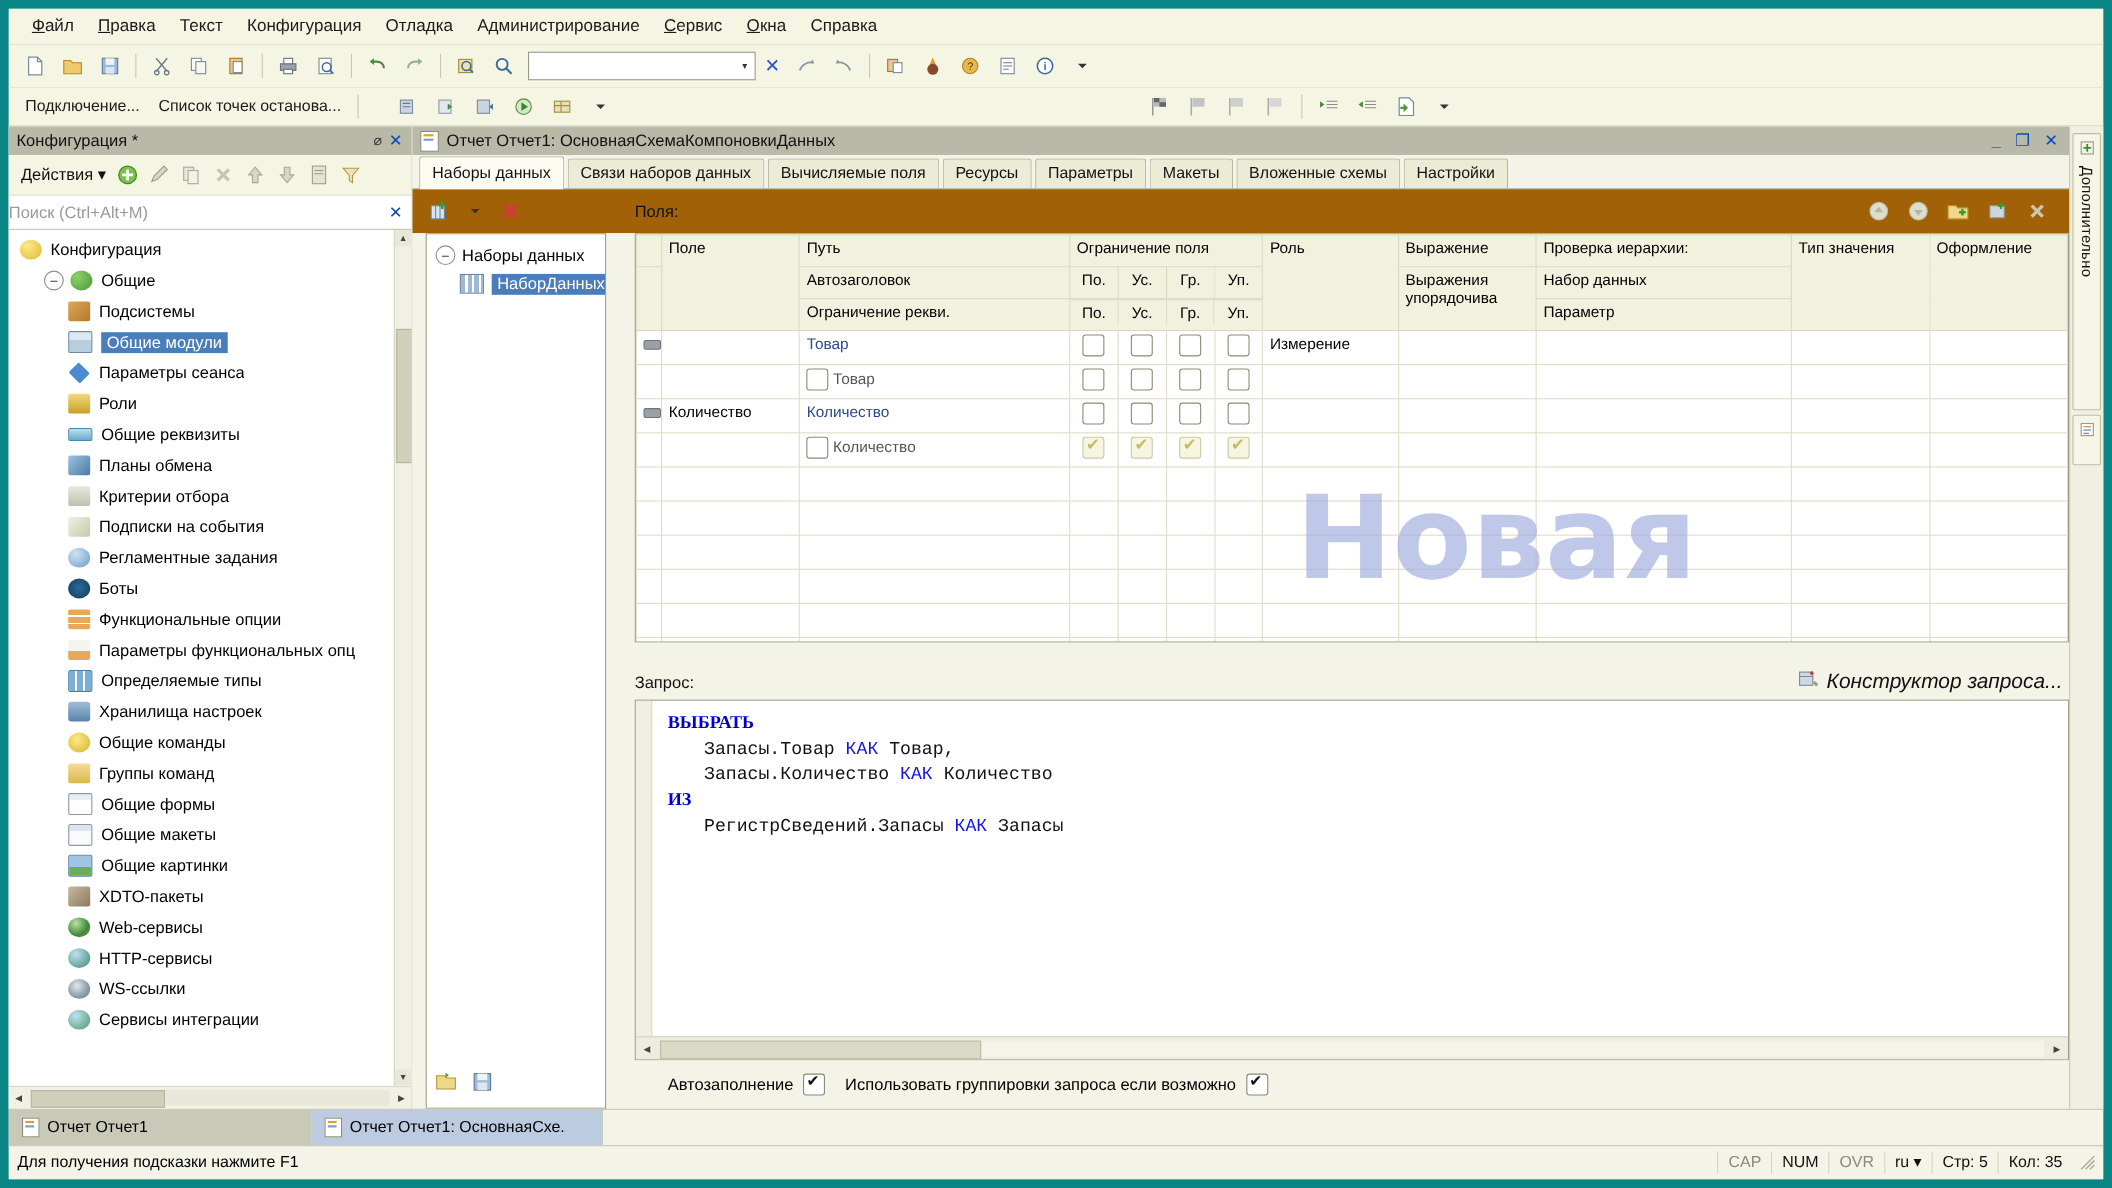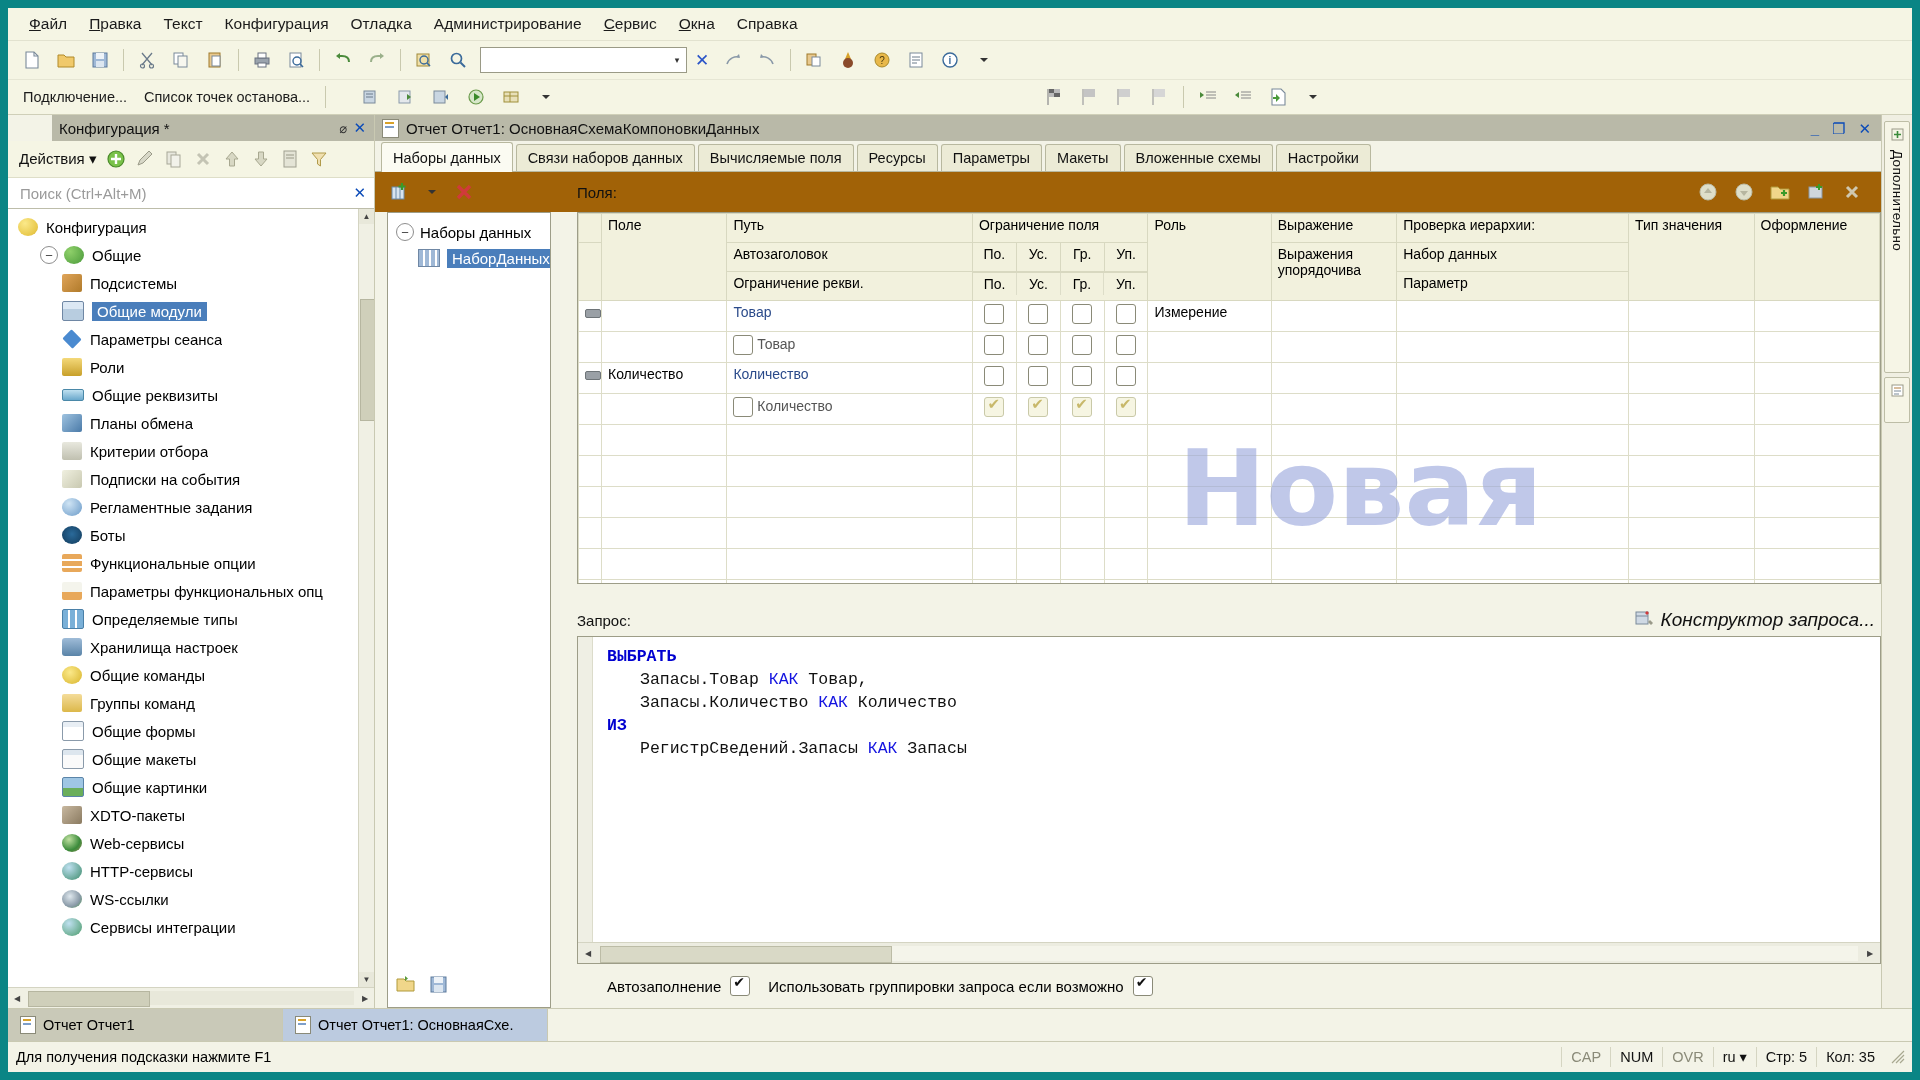--- a/index.html
+++ b/index.html
@@ -79,33 +79,33 @@
   
   .body{flex:1 1 auto;display:flex;min-height:0;background:#f3f3e7;}
 
   
   .leftpanel{
     width:366px;flex:0 0 auto;display:flex;flex-direction:column;
     background:#f3f3e7;min-height:0;border-right:1px solid #c9c9b2;
   }
   .lp-caption{
     height:26px;background:#b9b9a8;display:flex;align-items:center;
-    padding-left:7px;font-size:15px;color:#111;flex:0 0 auto;margin-left:44px;
+    padding-left:7px;font-size:15px;color:#111;flex:0 0 auto;
   }
   .lp-caption .pin{margin-left:auto;margin-right:6px;color:#333;font-size:13px;}
   .lp-caption .cls{margin-right:8px;color:#0b4bb8;font-weight:bold;font-size:15px;}
   .lp-toolbar{
     height:36px;background:#f5f5e4;display:flex;align-items:center;
     padding-left:7px;gap:3px;flex:0 0 auto;border-bottom:1px solid #dedec8;
   }
   .lp-actions{font-size:15px;color:#111;padding:2px 4px;white-space:nowrap;}
   .lp-btn{width:26px;height:26px;display:flex;align-items:center;justify-content:center;flex:0 0 auto;}
   .lp-search{
     height:30px;background:#fff;border-bottom:1px solid #bdbdaa;display:flex;align-items:center;
-    padding-left:12px;flex:0 0 auto;position:relative;
+    padding-left:0;flex:0 0 auto;position:relative;
   }
   .lp-search .ph{color:#9a9a9a;font-size:15px;}
   .lp-search .cls{position:absolute;right:8px;color:#0b4bb8;font-weight:bold;font-size:15px;}
   .tree{
     flex:1 1 auto;background:#fff;overflow:hidden;position:relative;
     padding-top:4px;min-height:0;
   }
   .tnode{display:flex;align-items:center;height:28px;padding-left:10px;font-size:15px;white-space:nowrap;}
   .tnode .exp{
     width:16px;height:16px;border:1px solid #8e8e8e;border-radius:50%;
@@ -223,21 +223,21 @@
   .query-head .ctor{margin-left:auto;display:flex;align-items:center;gap:7px;font-size:19px;color:#111;padding-right:6px;font-style:italic;}
   .query-box{
     flex:1 1 auto;background:#fff;border:1px solid #9d9d88;display:flex;flex-direction:column;min-height:0;overflow:hidden;
   }
   .q-inner{flex:1 1 auto;display:flex;min-height:0;}
   .q-gutter{width:14px;flex:0 0 auto;background:#efefe4;border-right:1px solid #dcdccb;}
   .q-code{
     flex:1 1 auto;padding:8px 0 0 14px;font-family:"Liberation Mono","DejaVu Sans Mono",monospace;
     font-size:16.5px;line-height:23px;white-space:pre;color:#111;overflow:hidden;
   }
-  .kw{color:#0000d0;font-weight:bold;}
+  .kw{color:#0000d0;font-weight:bold;font-family:Liberation Serif, serif;}
   .kw2{color:#1414e0;}
   .q-hscroll{
     height:20px;background:#ecece0;border-top:1px solid #d4d4c2;display:flex;align-items:center;flex:0 0 auto;
   }
   .q-hscroll .lt,.q-hscroll .rt{width:20px;text-align:center;font-size:8px;color:#444;}
   .q-hscroll .trk{flex:1 1 auto;height:15px;background:#f4f4ea;margin:0 2px;position:relative;}
   .q-hscroll .thm{position:absolute;left:0;top:0;width:290px;height:15px;background:#d9d9c6;border:1px solid #bcbca6;}
 
   .bottombar{
     height:44px;display:flex;align-items:center;flex:0 0 auto;background:#f3f3e7;padding-left:12px;

